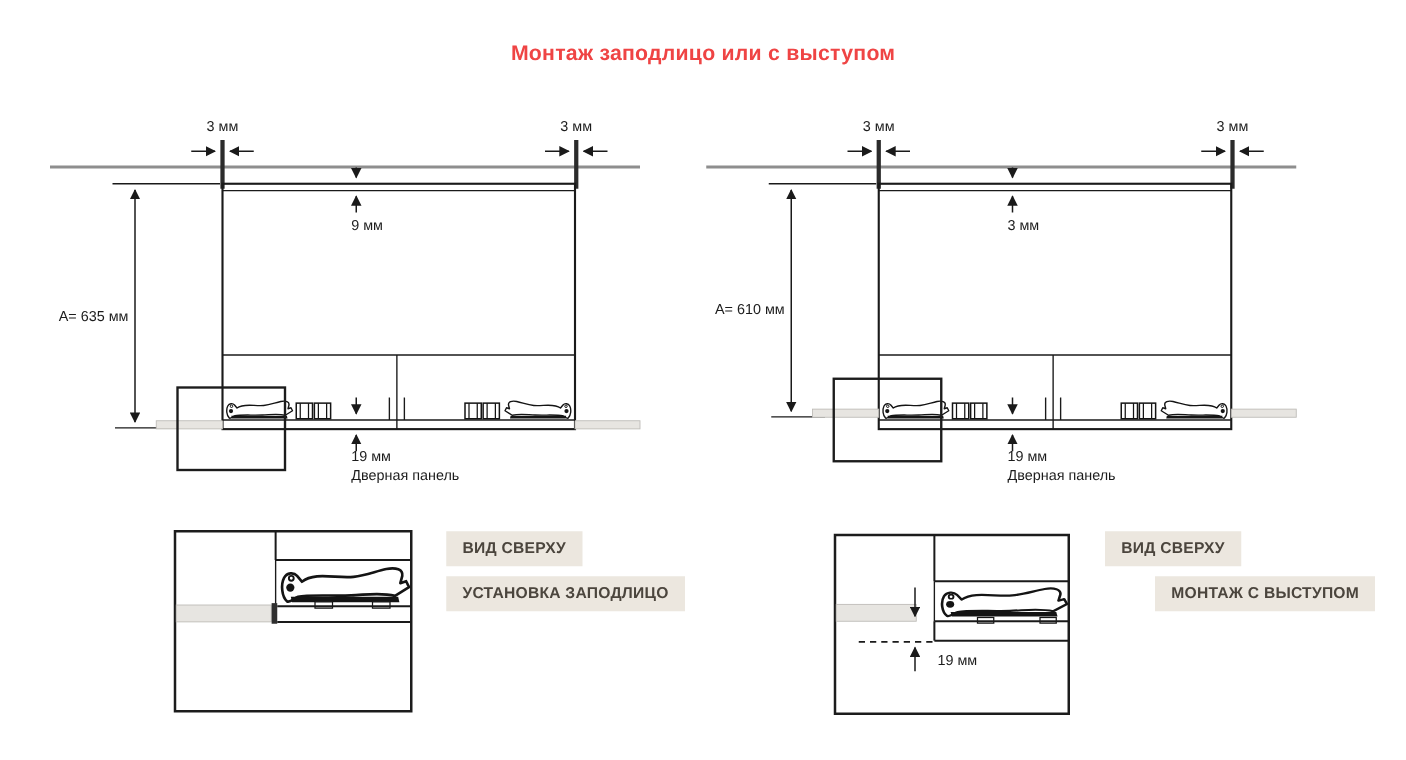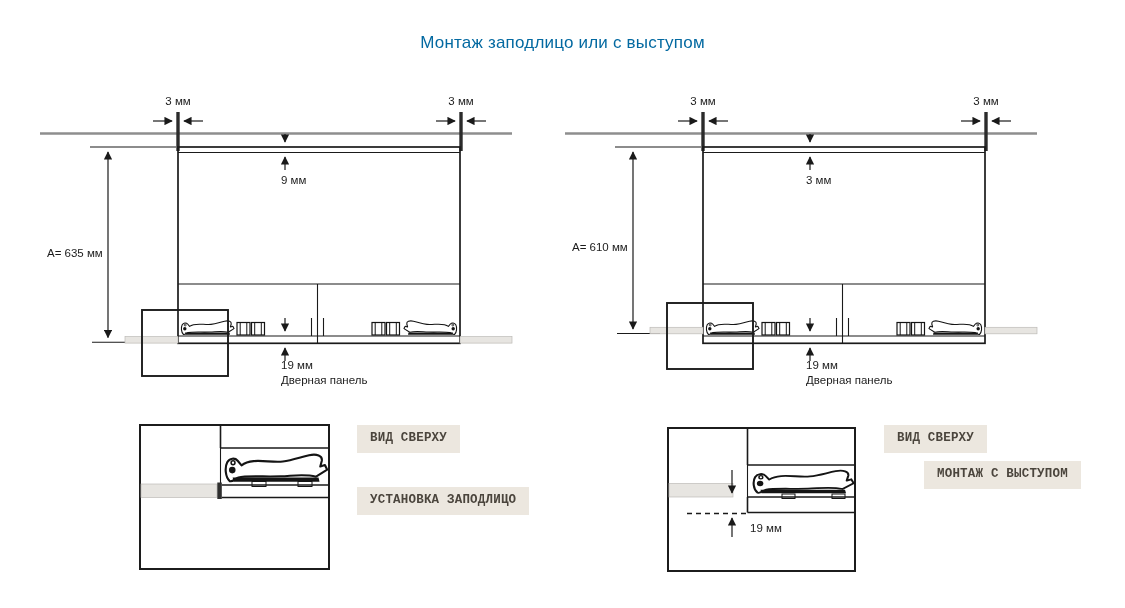--- a/index.html
+++ b/index.html
@@ -1,36 +1,36 @@
 <!DOCTYPE html>
 <html><head>
 <meta charset="utf-8">
 <style>
   html,body{margin:0;padding:0;background:#ffffff;}
   #stage{position:relative;width:1125px;height:608px;background:#ffffff;overflow:hidden;
          font-family:"Liberation Sans",sans-serif;}
   #title{position:absolute;top:33px;left:0;width:100%;text-align:center;
-         font-size:17px;font-weight:normal;color:#0369a1;letter-spacing:.2px;}
+         font-size:17px;font-weight:bold;color:#ef4444;letter-spacing:.2px;}
   #art{position:absolute;left:0;top:0;}
   
   .wall{stroke:#8e8e8e;stroke-width:2.4;fill:none;}
   .tick{stroke:#2b2b2b;stroke-width:3.4;fill:none;}
   .dim{stroke:#1a1a1a;stroke-width:1.2;fill:none;}
   .thin{stroke:#1a1a1a;stroke-width:1.1;fill:none;}
   .med{stroke:#1a1a1a;stroke-width:1.6;fill:none;}
   .box{fill:none;stroke:#1a1a1a;stroke-width:1.7;}
   .callout{fill:none;stroke:#1c1c1c;stroke-width:1.9;}
   .dbox{fill:none;stroke:#1c1c1c;stroke-width:2;}
   .counter{fill:#e7e5e1;stroke:#bdbbb7;stroke-width:.7;}
   .wbox{fill:#ffffff;stroke:#141414;stroke-width:1;}
   .dashed{stroke:#1a1a1a;stroke-width:1.4;stroke-dasharray:5 4;fill:none;}
   svg text{font-family:"Liberation Sans",sans-serif;font-size:11.5px;fill:#1c1c1c;}
   .chip{position:absolute;display:inline-block;background:#ece7df;color:#4b453d;
         font-size:12.5px;font-weight:bold;letter-spacing:.2px;white-space:nowrap;
-        padding:7px 13px;line-height:1.1;font-family:Liberation Mono, monospace;}
+        padding:7px 13px;line-height:1.1;}
 </style>
 </head>
 <body>
 
 <div id="stage">
 
   <div id="title">Монтаж заподлицо или с выступом</div>
 
   <svg id="art" width="1125" height="608" viewBox="0 0 1125 608">
     <defs>
@@ -172,17 +172,17 @@
       <line class="med" x1="747.5" y1="512.5" x2="855" y2="512.5"></line>
       <line class="med" x1="747.5" y1="497" x2="747.5" y2="512.5"></line>
       <line class="dim" x1="732" y1="470" x2="732" y2="493" marker-end="url(#ah)"></line>
       <line class="dashed" x1="687" y1="513.5" x2="747" y2="513.5"></line>
       <line class="dim" x1="732" y1="537" x2="732" y2="518" marker-end="url(#ah)"></line>
       <text x="750" y="532">19 мм</text>
     </g>
   </svg>
 
   <div class="chip" style="left:357px;top:425px;">ВИД СВЕРХУ</div>
-  <div class="chip" style="left:357px;top:487px;">УСТАНОВКА ЗАПОДЛИЦО</div>
+  <div class="chip" style="left:357px;top:461px;">УСТАНОВКА ЗАПОДЛИЦО</div>
   <div class="chip" style="left:884px;top:425px;">ВИД СВЕРХУ</div>
   <div class="chip" style="left:924px;top:461px;">МОНТАЖ С ВЫСТУПОМ</div>
 
 </div>
 
 </body></html>

